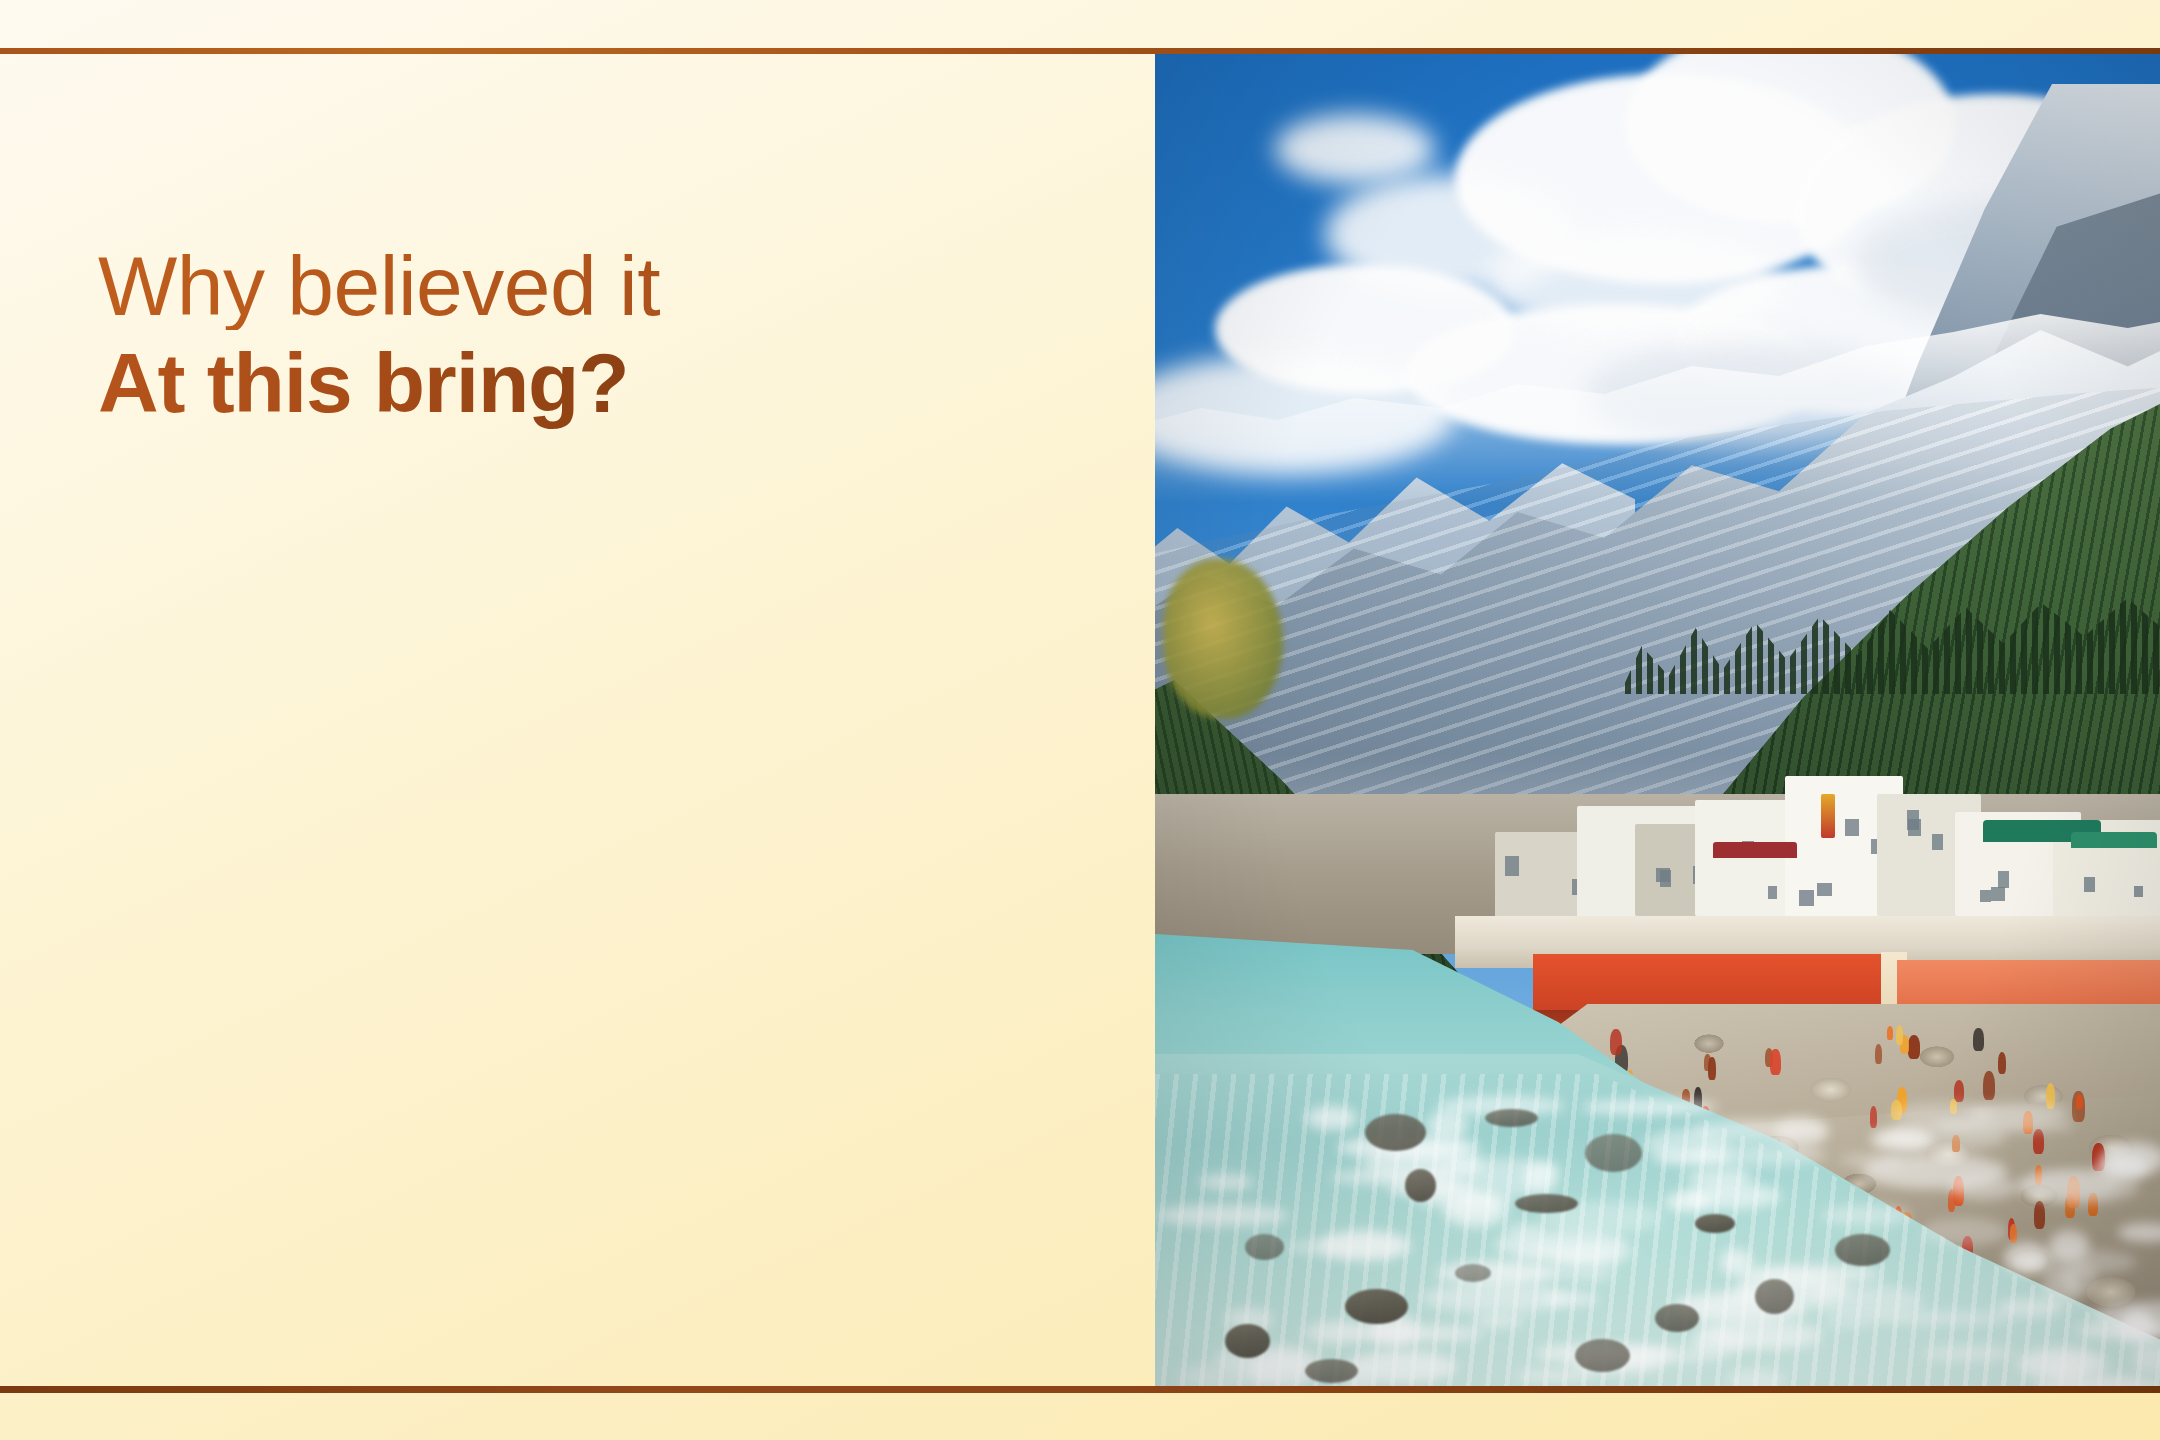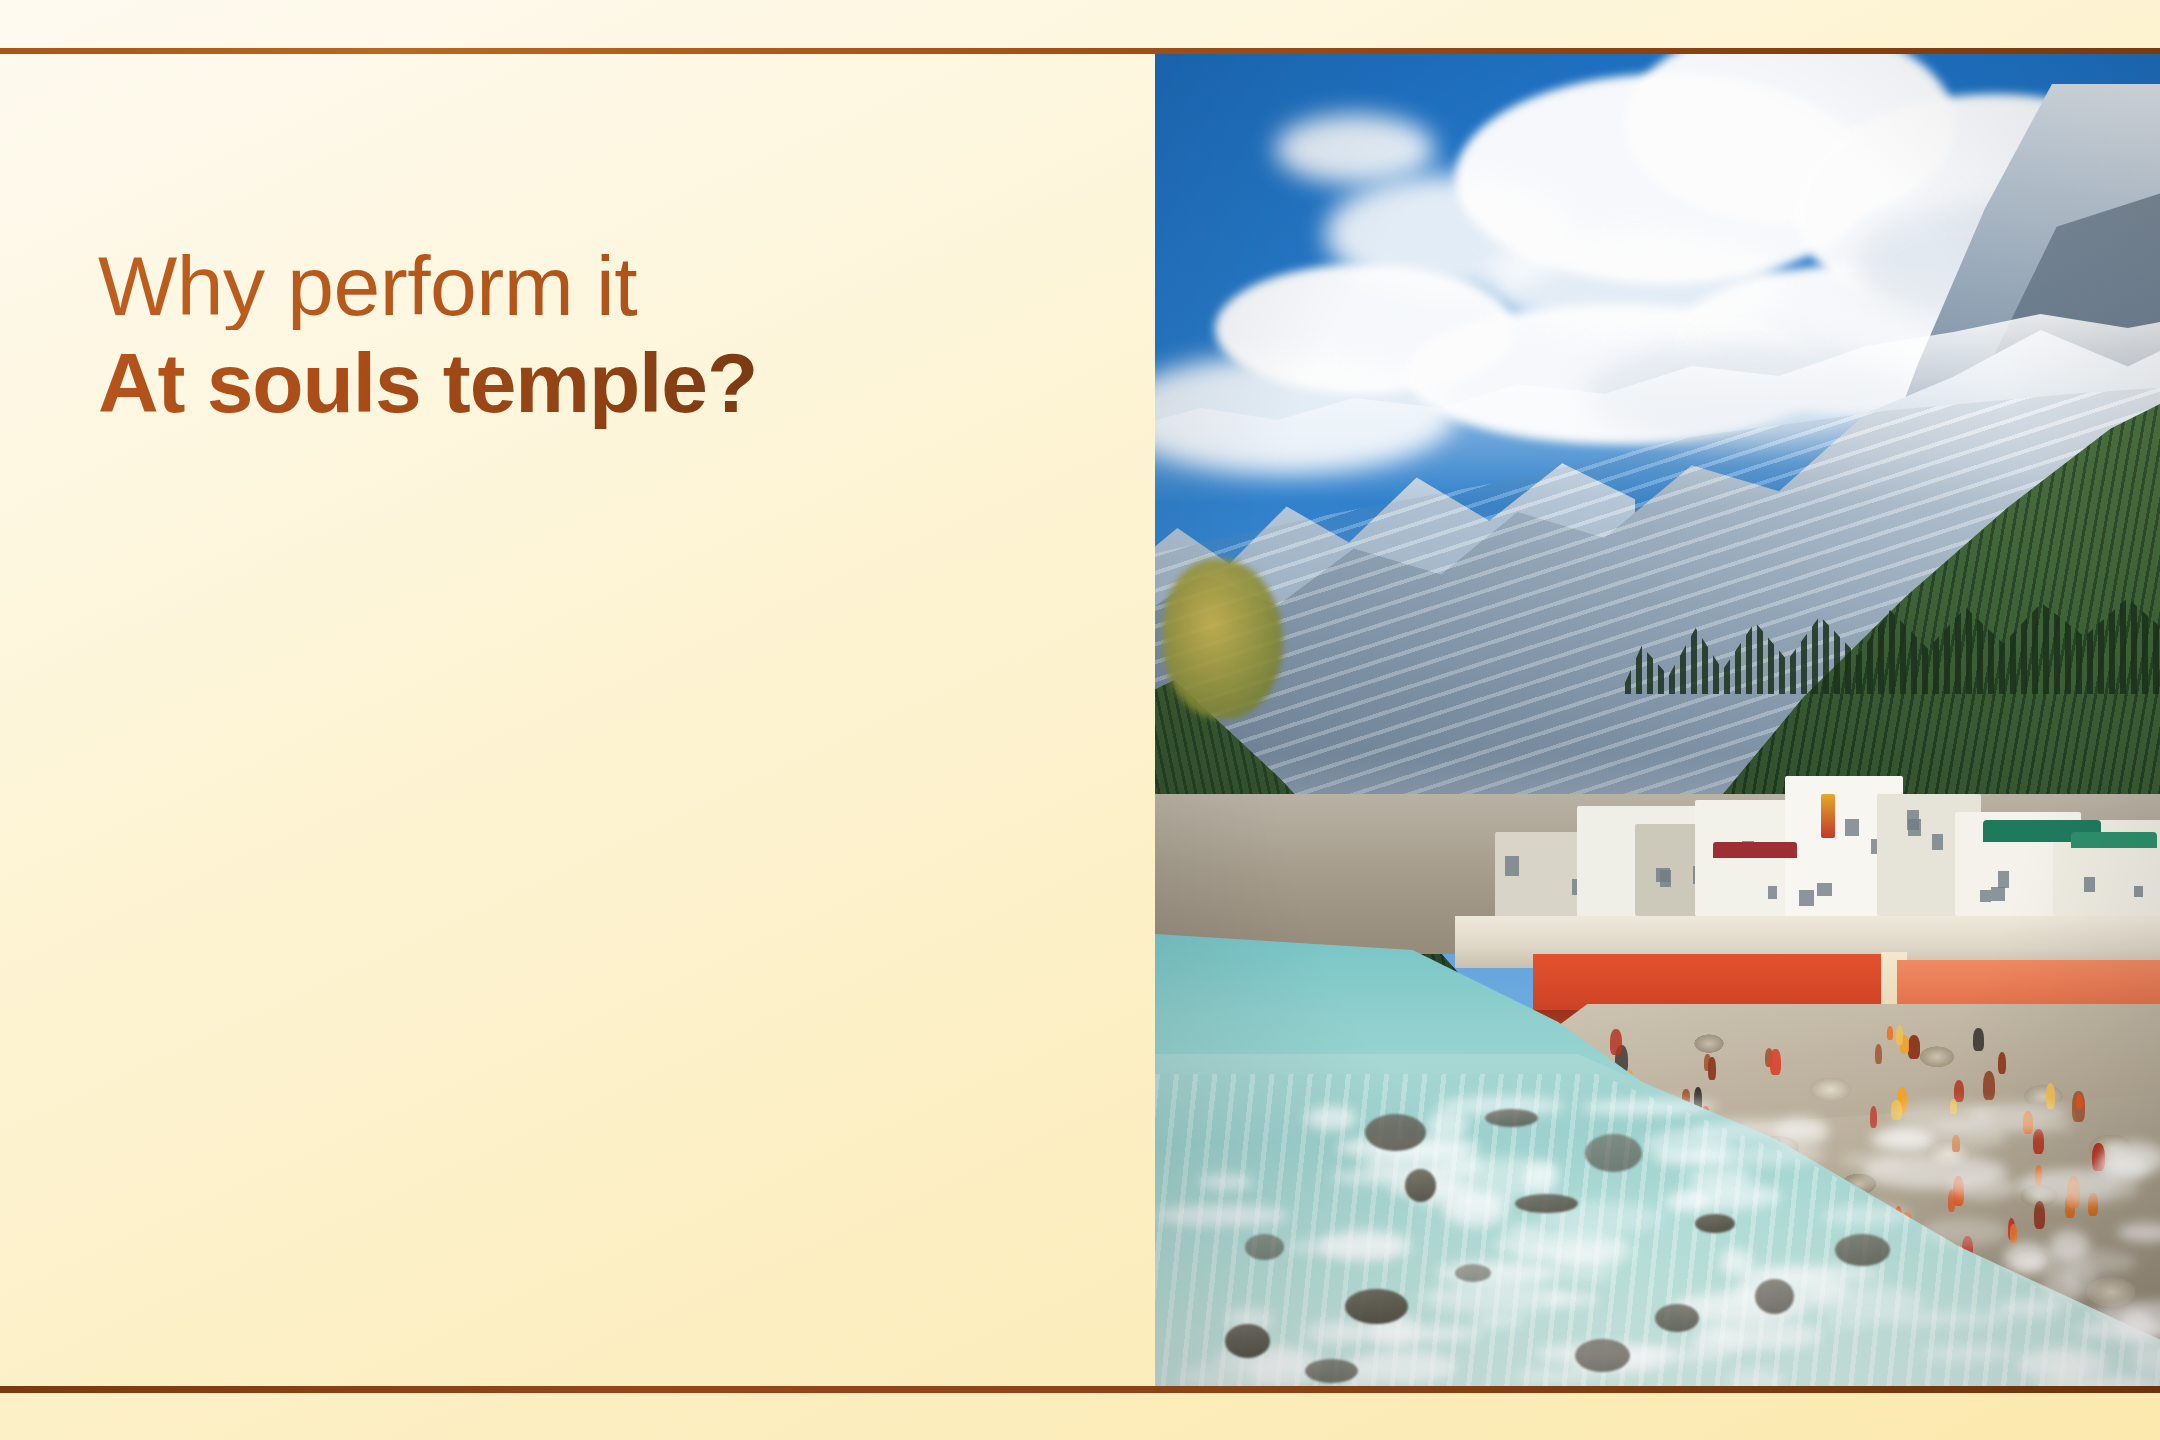--- a/index.html
+++ b/index.html
@@ -342,22 +342,22 @@
 </head>
 <body>
 
 <div id="slide">
 
   <div class="rule rule-top"></div>
 
   <div class="text-panel">
 
     <div class="headline">
-      <div class="headline-line1">Why perform it</div>
-      <div class="headline-line2">At souls temple?</div>
+      <div class="headline-line1">Why believed it</div>
+      <div class="headline-line2">At this bring?</div>
     </div>
 
   </div>
 
   <div class="photo-panel">
     <div class="photo-stage">
 
       <div class="layer sky"></div>
 
       <div class="layer cloud c1"></div>

